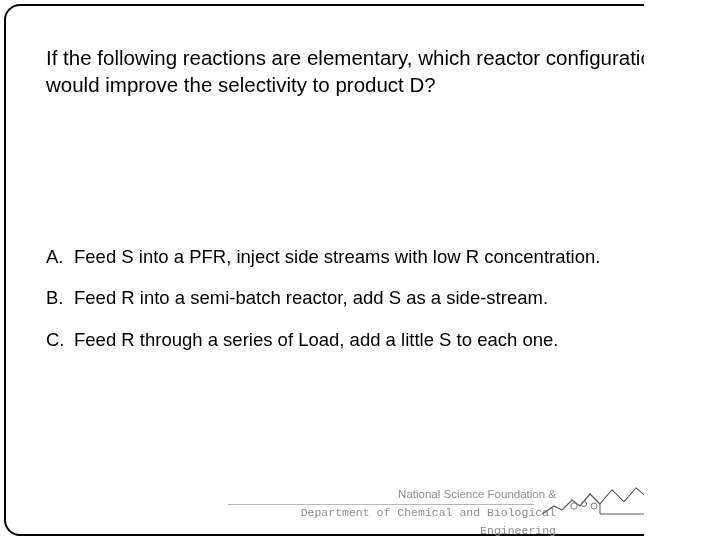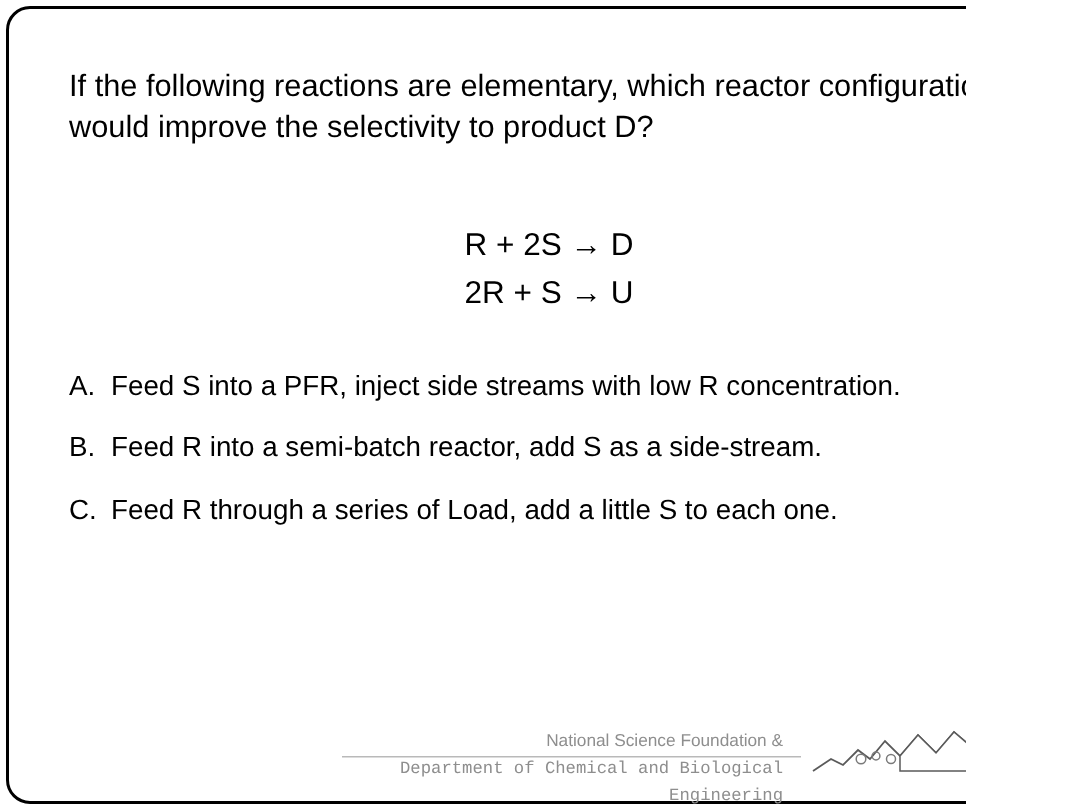--- a/index.html
+++ b/index.html
@@ -76,21 +76,21 @@
   
   .footer {
     position: absolute;
     left: 0;
     top: 486px;
     width: 720px;
     height: 54px;
   }
   .footer-text {
     position: absolute;
-    left: 212px;
+    left: 246px;
     top: 0px;
     width: 310px;
     text-align: right;
     color: #8e8e8e;
     font-size: 11.5px;
     line-height: 1.55;
   }
   .footer-line1 { display: block; }
   .footer-line2 { display: block; font-family: Liberation Mono, monospace; }
   .footer-rule {
@@ -128,24 +128,20 @@
 </style>
 </head>
 <body>
 
 <div class="slide">
 
   <div class="frame"></div>
 
   <div class="question">If the following reactions are elementary, which reactor configuration would improve the selectivity to product D?</div>
 
-  <div class="equations">
-    <span class="eq">R + 2S → D</span>
-    <span class="eq">2R + S → U</span>
-  </div>
 
   <div class="answers">
     <div class="answer">
       <span class="marker">A.</span>
       <span class="atext">Feed S into a PFR, inject side streams with low R concentration.</span>
     </div>
     <div class="answer">
       <span class="marker">B.</span>
       <span class="atext">Feed R into a semi-batch reactor, add S as a side-stream.</span>
     </div>

